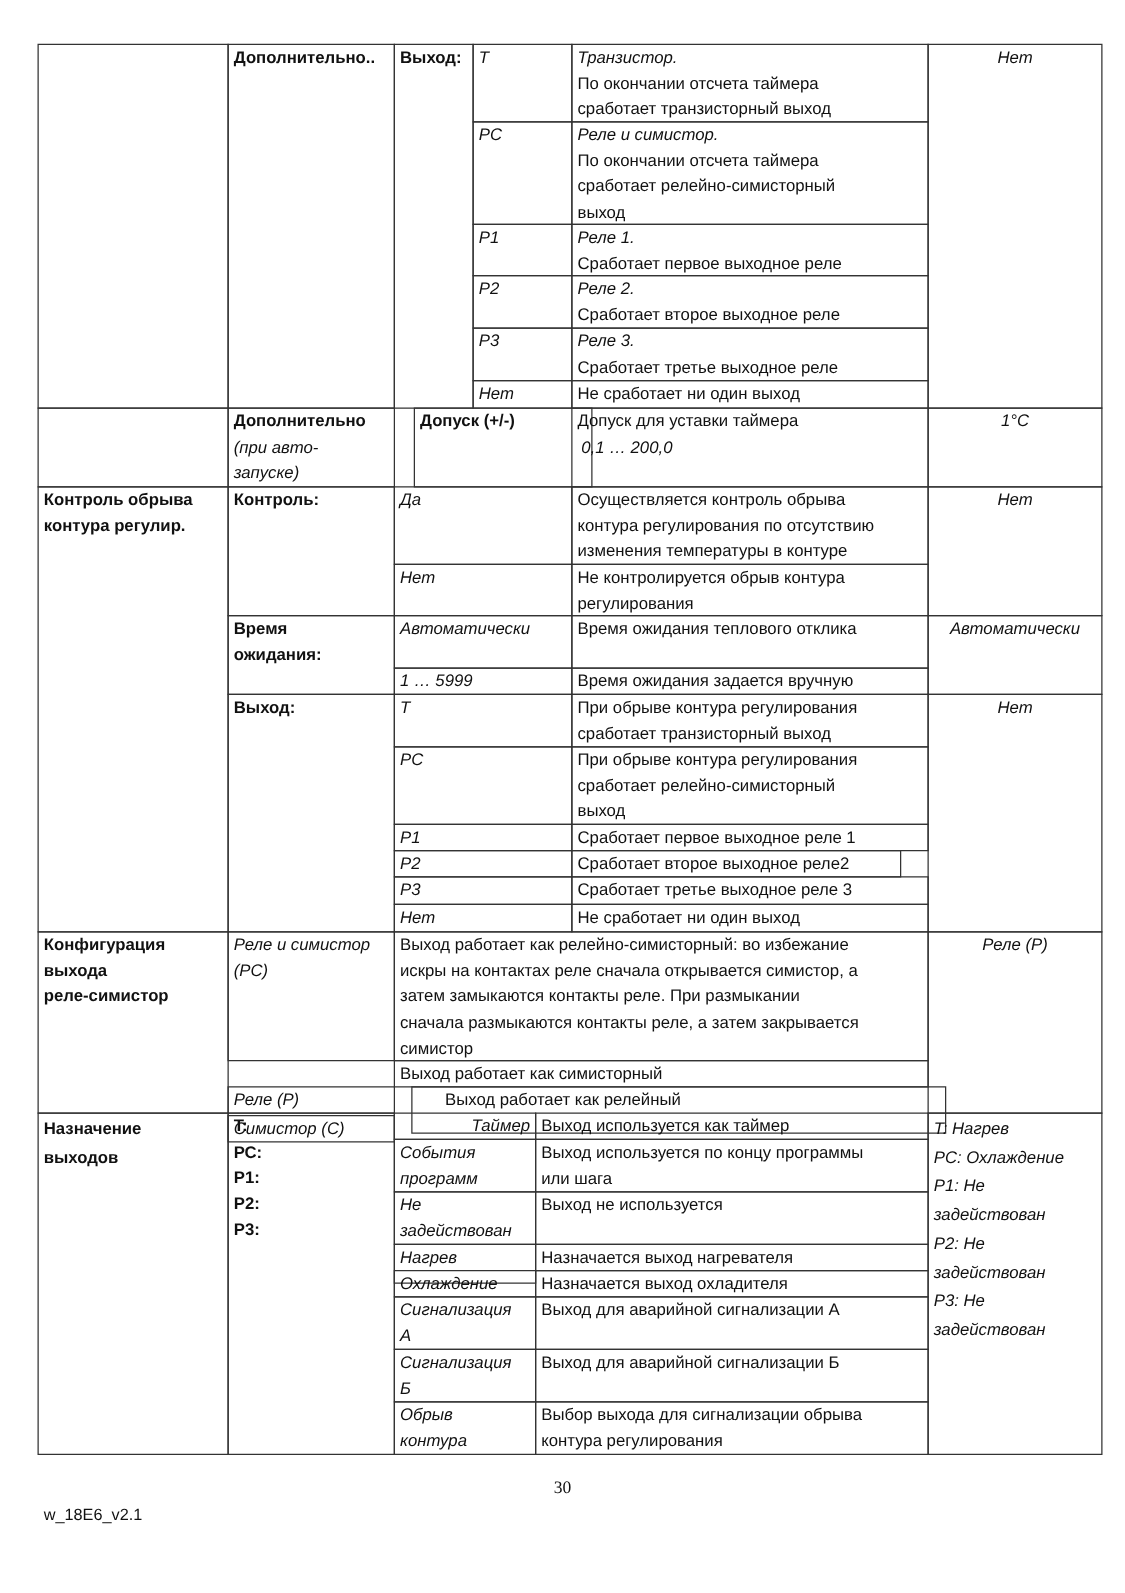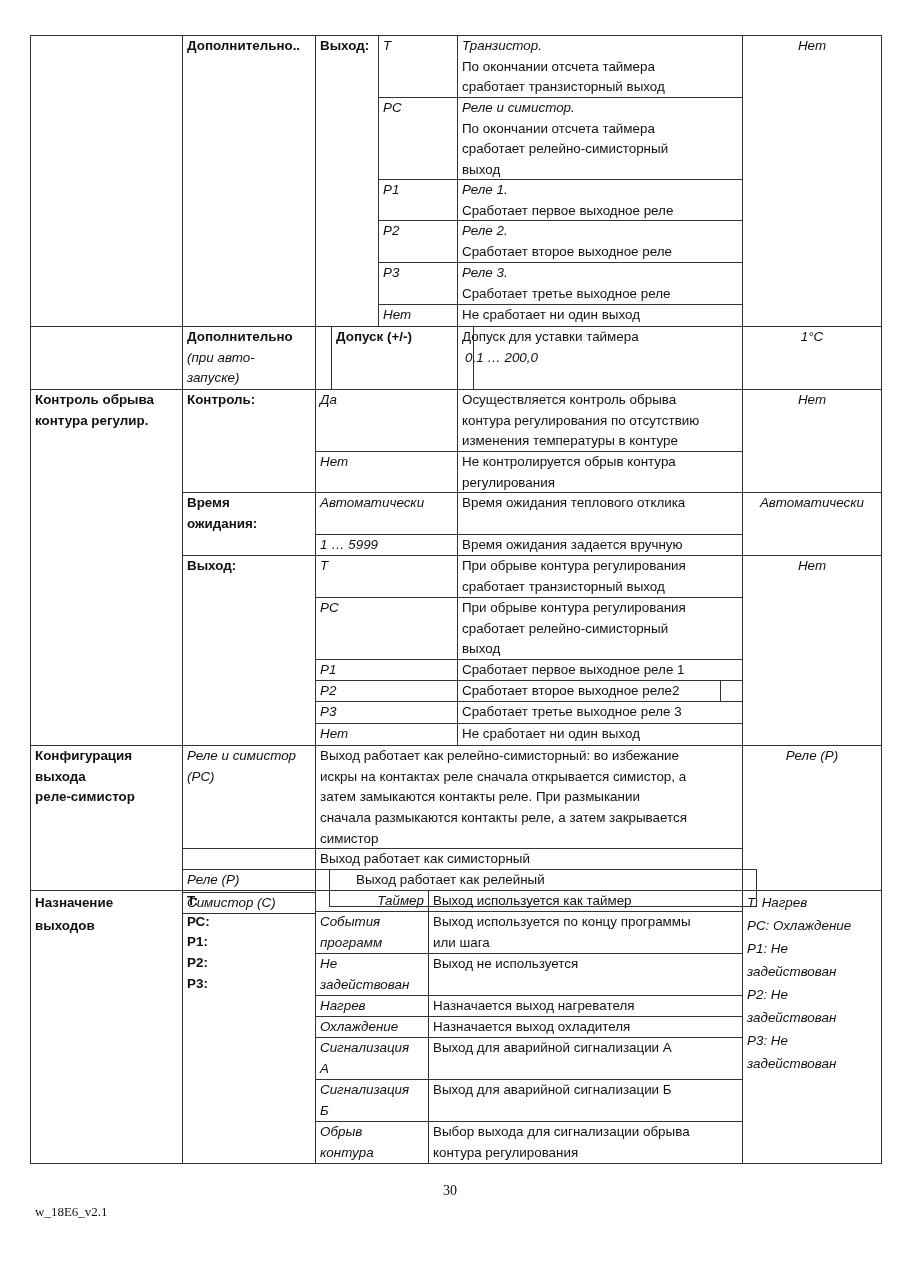--- a/index.html
+++ b/index.html
@@ -4,21 +4,21 @@
 <style>
   html, body { margin:0; padding:0; background:#ffffff; }
   body { width:900px; height:1274px; position:relative; overflow:hidden;
          font-family:"Liberation Sans", sans-serif; color:#111; }
   .cell { position:absolute; box-sizing:border-box; border:1px solid #333;
           font-size:13.4px; line-height:20.7px; padding:0 4px 0 4px; overflow:hidden; }
   .b { font-weight:bold; }
   .i { font-style:italic; }
   .c { text-align:center; }
   .line { display:block; white-space:nowrap; }
-  .footer { position:absolute; font-size:13px;font-family:Liberation Serif, serif; }
+  .footer { position:absolute; font-size:13px; }
   .pagenum { position:absolute; font-family:"Liberation Serif", serif; font-size:14px; }
 </style>
 </head>
 <body>
 
 <div class="cell" style="left:30px;top:35px;width:153px;height:292px;"></div>
 <div class="cell b" style="left:182px;top:35px;width:134px;height:292px;"><span>Дополнительно..</span></div>
 <div class="cell b" style="left:315px;top:35px;width:64px;height:292px;"><span>Выход:</span></div>
 
 <div class="cell i" style="left:378px;top:35px;width:80px;height:63px;"><span>T</span></div>
@@ -170,21 +170,21 @@
   <span class="line">Выход используется по концу программы</span>
   <span class="line">или шага</span>
 </div>
 
 <div class="cell i" style="left:315px;top:953px;width:114px;height:43px;">
   <span class="line">Не</span>
   <span class="line">задействован</span>
 </div>
 <div class="cell" style="left:428px;top:953px;width:315px;height:43px;"><span>Выход не используется</span></div>
 
-<div class="cell i" style="left:315px;top:995px;width:114px;height:22px;"><span>Нагрев</span></div>
+<div class="cell i" style="left:315px;top:995px;width:114px;height:32px;"><span>Нагрев</span></div>
 <div class="cell" style="left:428px;top:995px;width:315px;height:22px;"><span>Назначается выход нагревателя</span></div>
 
 <div class="cell i" style="left:315px;top:1016px;width:114px;height:22px;"><span>Охлаждение</span></div>
 <div class="cell" style="left:428px;top:1016px;width:315px;height:22px;"><span>Назначается выход охладителя</span></div>
 
 <div class="cell i" style="left:315px;top:1037px;width:114px;height:43px;">
   <span class="line">Сигнализация</span>
   <span class="line">А</span>
 </div>
 <div class="cell" style="left:428px;top:1037px;width:315px;height:43px;"><span>Выход для аварийной сигнализации А</span></div>

